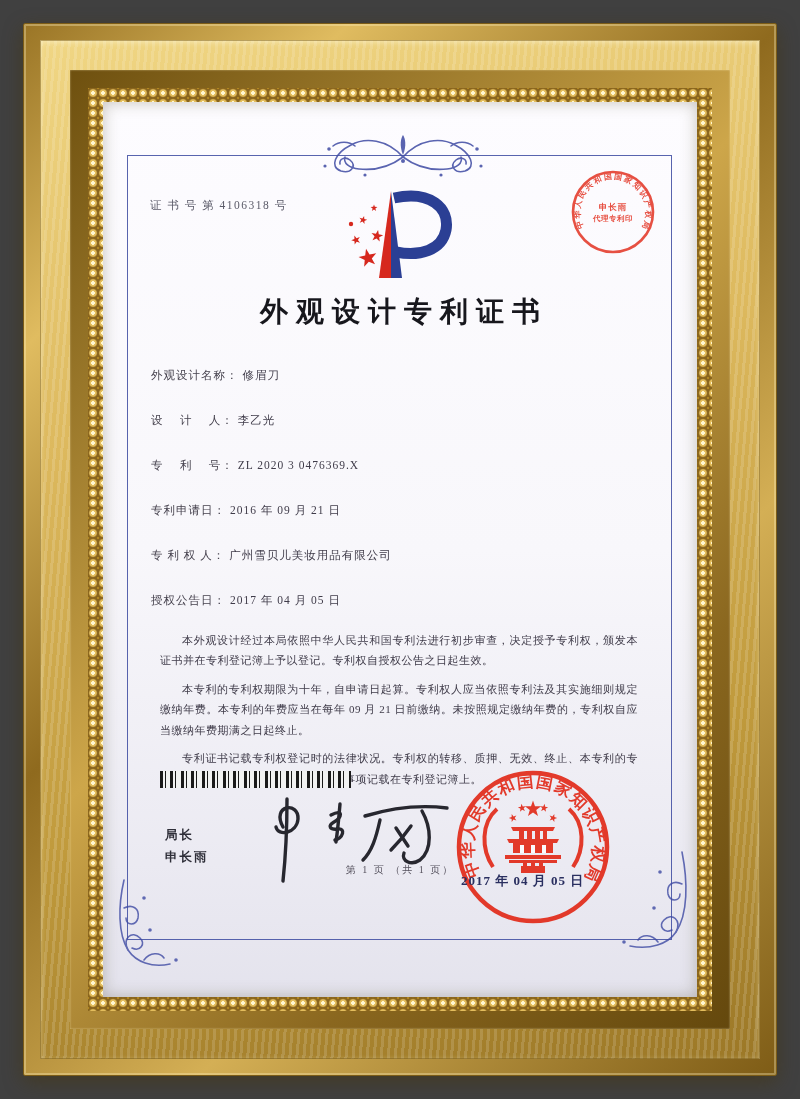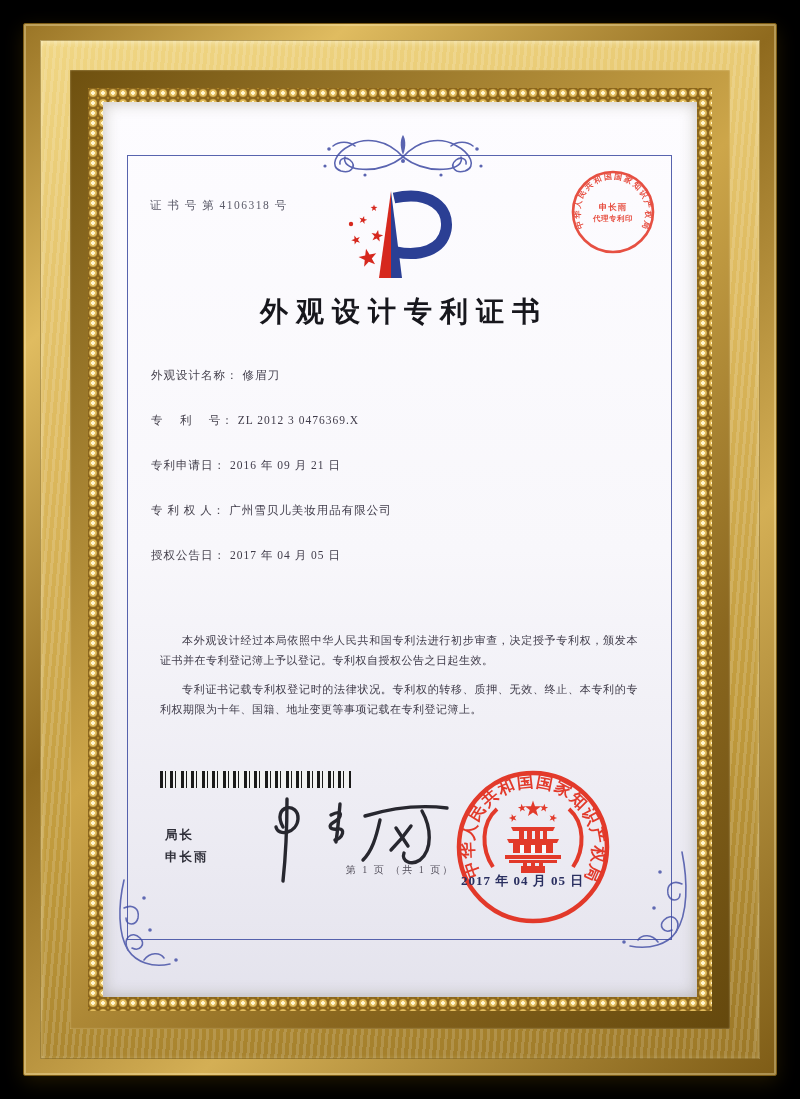--- a/index.html
+++ b/index.html
@@ -1,16 +1,16 @@
 <!DOCTYPE html>
 <html><head>
 <meta charset="utf-8">
 <style>
   html,body{margin:0;padding:0;background:#ffffff;}
-  .stage{position:relative;width:800px;height:1099px;background:#000000;overflow:hidden;
+  .stage{position:relative;width:800px;height:1099px;background:#404040;overflow:hidden;
          font-family:"Liberation Serif","DejaVu Serif",serif;}
   
   .f1{position:absolute;inset:23px;border:1px solid #7c5c16;border-radius:2px;
       background:linear-gradient(135deg,#9a7526,#e0bc60 18%,#8f6a1e 42%,#d4af55 68%,#7e5c16 100%);
       box-shadow:0 6px 20px rgba(70,50,0,.45), inset 0 0 0 2px rgba(255,240,190,.35);}
   .f2{position:absolute;inset:40px;
       background:
         repeating-linear-gradient(95deg,rgba(255,255,255,.14) 0 3px,rgba(0,0,0,0) 3px 7px),
         linear-gradient(168deg,#f0d684 0%,#ddb95e 35%,#c09a3c 70%,#9c7827 100%);
       box-shadow:inset 0 0 0 1px rgba(120,90,20,.5), inset 0 2px 6px rgba(255,250,220,.6);}
@@ -120,35 +120,39 @@
       </g>
     </svg>
 
     <div class="abs title">外观设计专利证书</div>
 
     <div class="abs fields">
       <div class="frow">
         <span>外观设计名称：</span><span class="val">修眉刀</span>
       </div>
       <div class="frow">
-        <span>专　 利　 号：</span><span class="val">ZL 2012 3 0476369.X</span>
+        <span>设　 计　 人：</span><span class="val">李乙光</span>
+      </div>
+      <div class="frow">
+        <span>专　 利　 号：</span><span class="val">ZL 2020 3 0476369.X</span>
       </div>
       <div class="frow">
         <span>专利申请日：</span><span class="val">2016 年 09 月 21 日</span>
       </div>
       <div class="frow">
         <span>专 利 权 人：</span><span class="val">广州雪贝儿美妆用品有限公司</span>
       </div>
       <div class="frow">
         <span>授权公告日：</span><span class="val">2017 年 04 月 05 日</span>
       </div>
     </div>
 
     <div class="abs paras">
       <p>本外观设计经过本局依照中华人民共和国专利法进行初步审查，决定授予专利权，颁发本证书并在专利登记簿上予以登记。专利权自授权公告之日起生效。</p>
+      <p>本专利的专利权期限为十年，自申请日起算。专利权人应当依照专利法及其实施细则规定缴纳年费。本专利的年费应当在每年 09 月 21 日前缴纳。未按照规定缴纳年费的，专利权自应当缴纳年费期满之日起终止。</p>
       <p>专利证书记载专利权登记时的法律状况。专利权的转移、质押、无效、终止、本专利的专利权期限为十年、国籍、地址变更等事项记载在专利登记簿上。</p>
     </div>
 
     <div class="abs barcode"></div>
 
     <div class="abs signer">
       <div>局长</div>
       <div>申长雨</div>
     </div>
 

